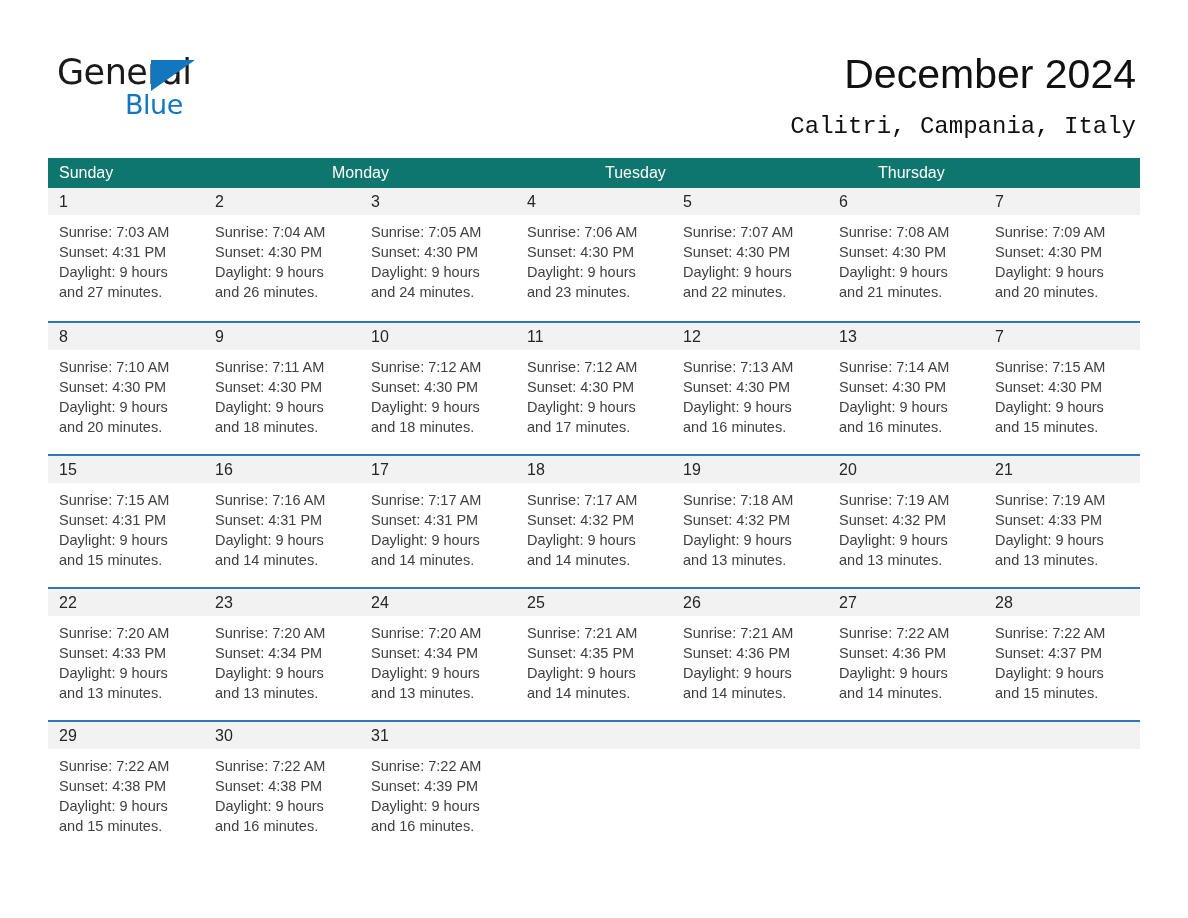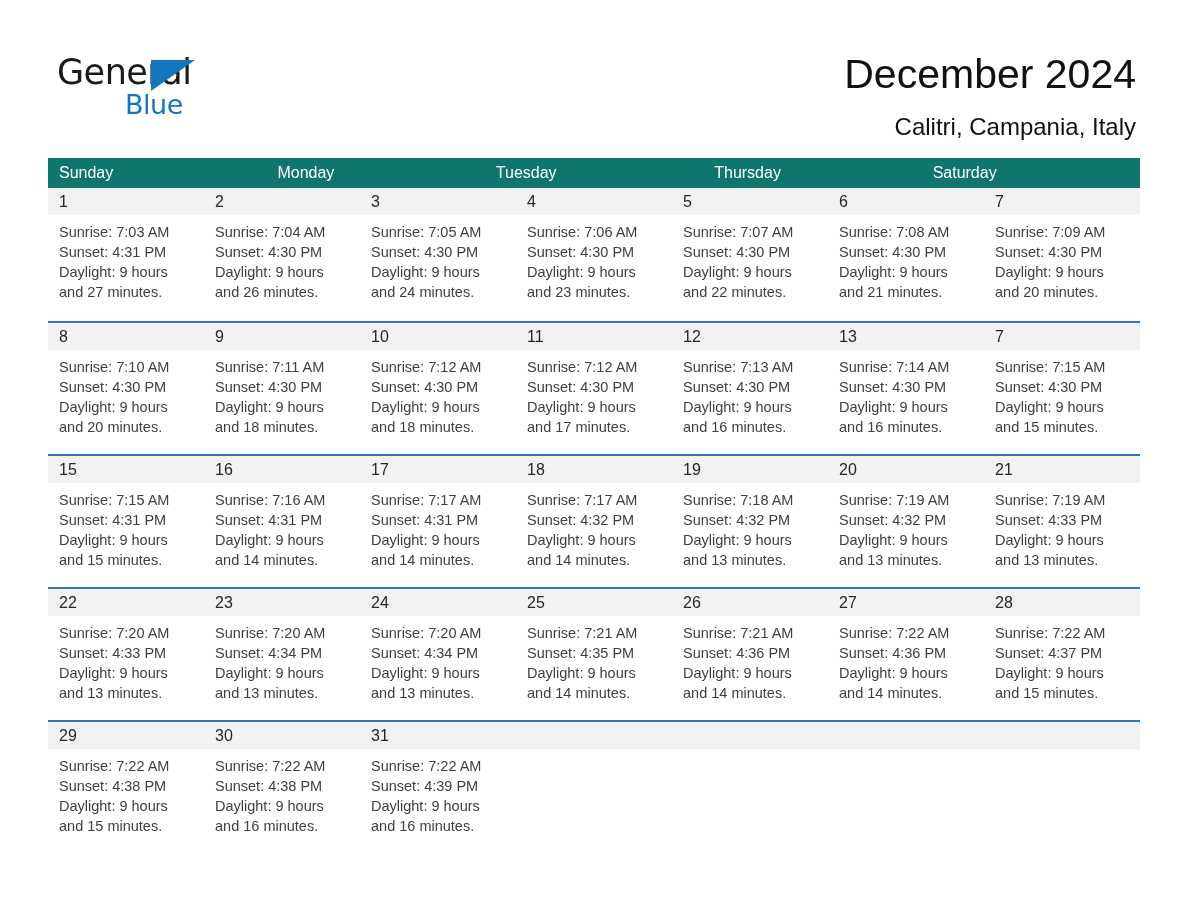--- a/index.html
+++ b/index.html
@@ -79,20 +79,21 @@
   }
   .subtitle {
     position: absolute;
     right: 52px;
     top: 112px;
     font-size: 24px;
     color: #111111;
     text-align: right;
     line-height: 30px;
     white-space: nowrap;
+    font-family: Liberation Mono, monospace;
   }
 
   
   .calendar {
     position: absolute;
     left: 48px;
     top: 158px;
     width: 1092px;
   }
   .weekdays {
@@ -169,21 +170,20 @@
     <div class="subtitle">Calitri, Campania, Italy</div>
   </div>
 
   <div class="calendar">
 
     <div class="weekdays">
       <div class="weekday">Sunday</div>
       <div class="weekday">Monday</div>
       <div class="weekday">Tuesday</div>
       <div class="weekday">Thursday</div>
-      <div class="weekday">Saturday</div>
     </div>
 
     <div class="week first">
       <div class="daycell">
         <div class="datebar">1</div>
         <div class="info">
           <div class="info-line">Sunrise: 7:03 AM</div>
           <div class="info-line">Sunset: 4:31 PM</div>
           <div class="info-line">Daylight: 9 hours</div>
           <div class="info-line">and 27 minutes.</div>

